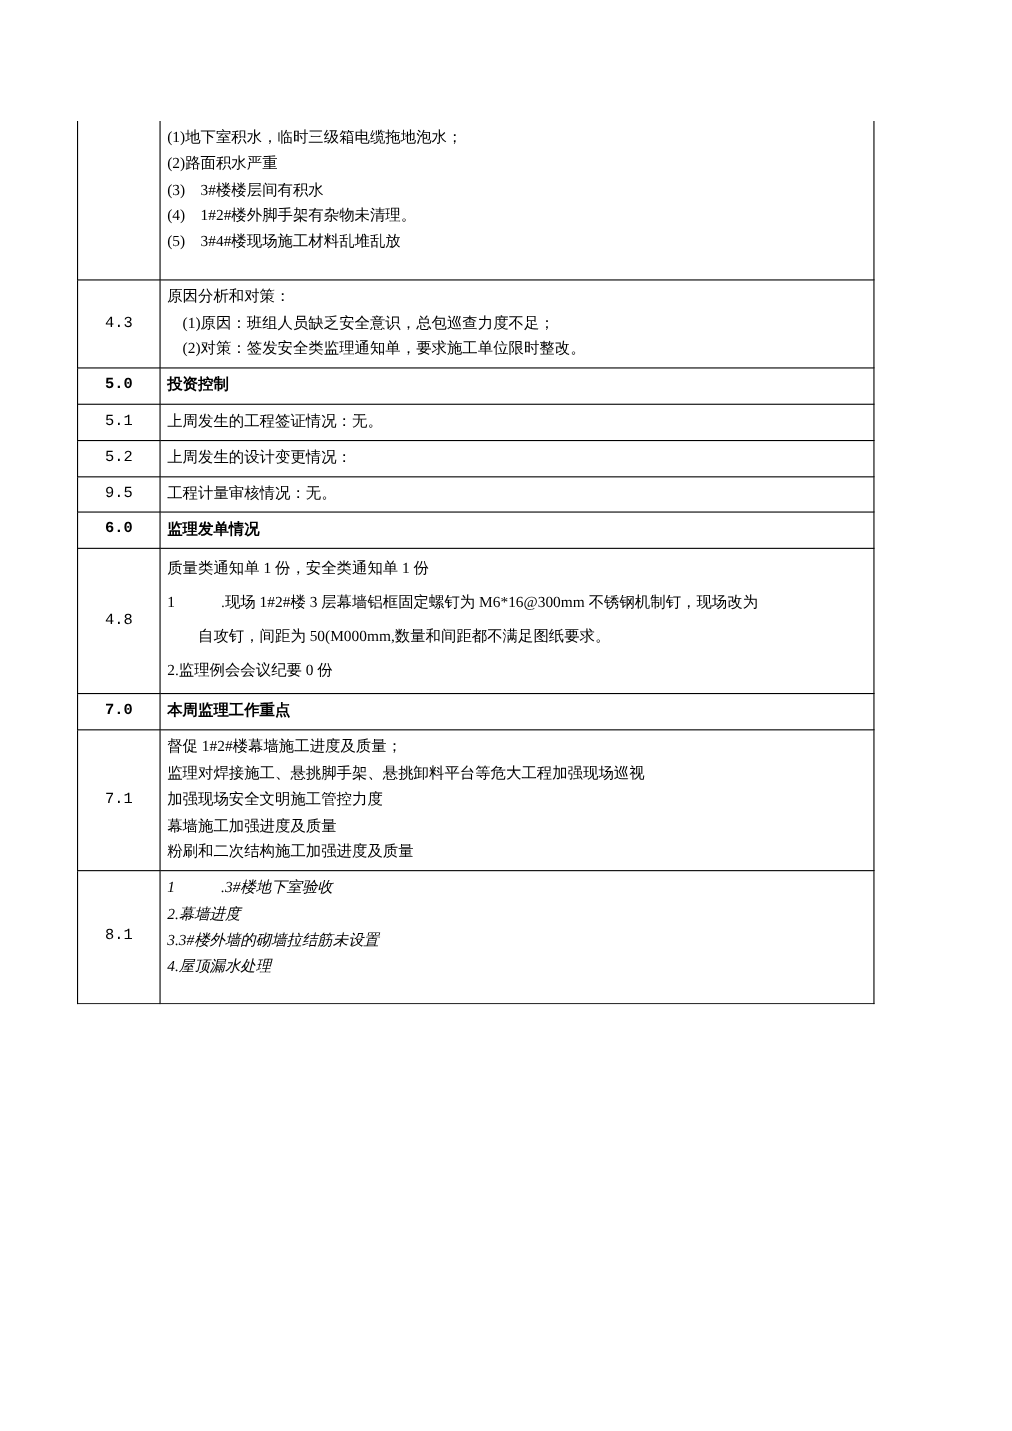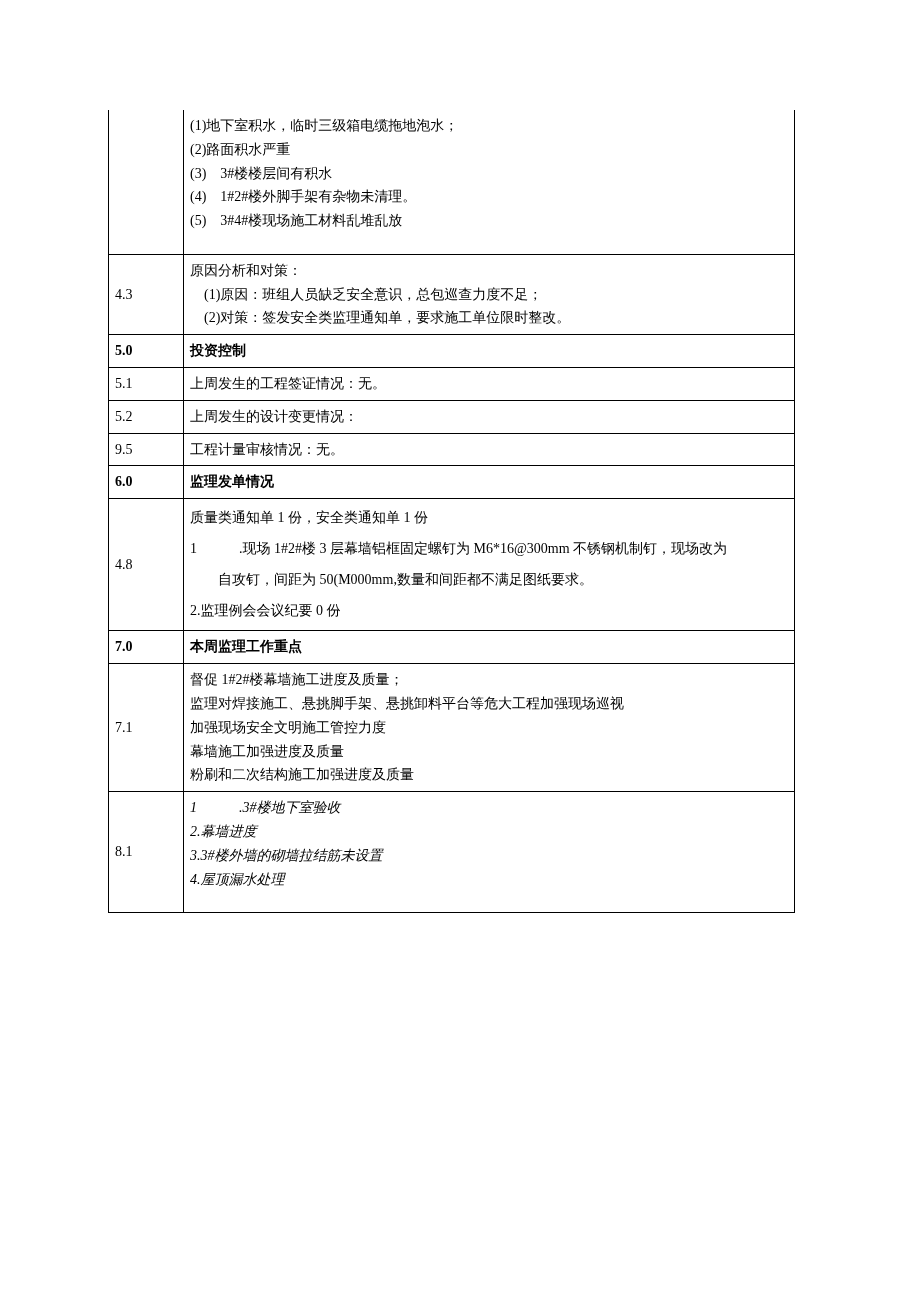--- a/index.html
+++ b/index.html
@@ -5,37 +5,38 @@
   body {
     margin: 0;
     padding: 0;
     background: #ffffff;
     font-family: "SimSun", "宋体", serif;
     font-size: 14px;
     color: #000;
     width: 920px;
   }
   .page {
-    padding: 110px 125px 0 108px;
+    padding: 110px 125px 0 70px;
   }
   table {
     border-collapse: collapse;
     width: 100%;
     table-layout: fixed;
   }
   td {
     border: 1px solid #000;
     padding: 4px 6px;
     vertical-align: top;
     line-height: 1.7;
   }
   td.num {
     width: 62px;
-    text-align: left;
+    text-align: center;
     vertical-align: middle;
+    font-family: Liberation Mono, monospace;
   }
   td.content {
     text-align: left;
   }
   .bold {
     font-weight: bold;
   }
   .line {
     display: block;
   }

